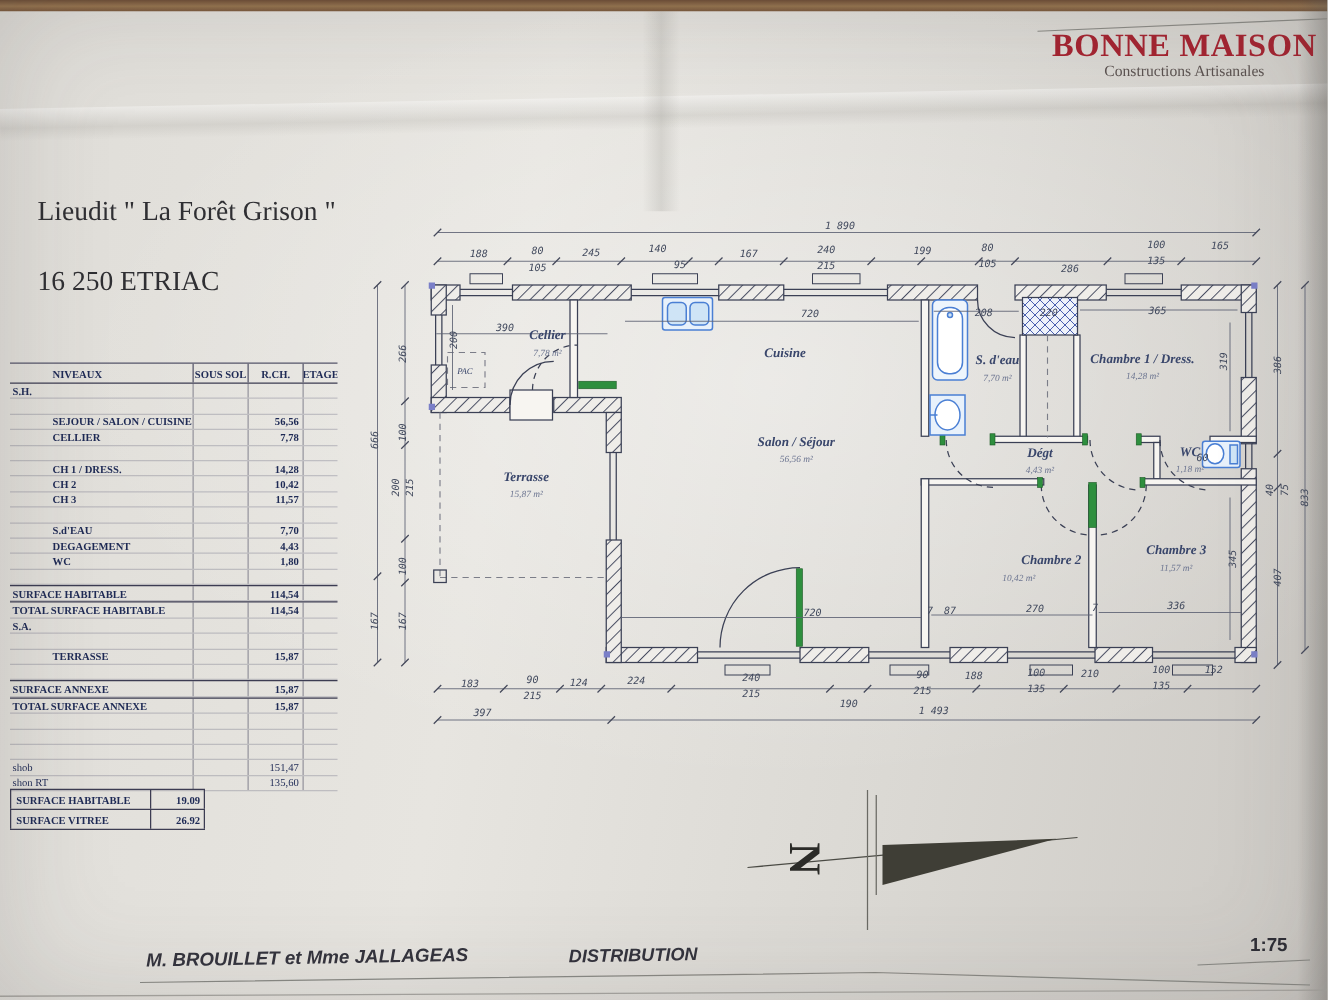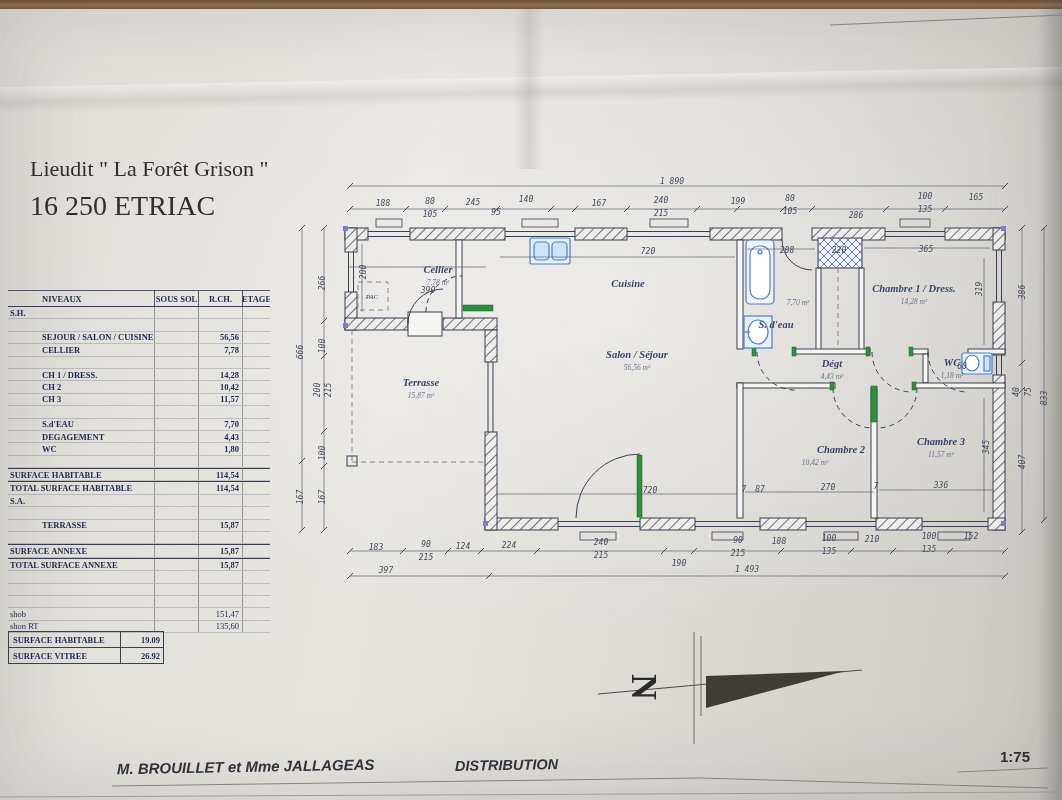--- a/index.html
+++ b/index.html
@@ -17,21 +17,21 @@
   .edge-r{position:absolute;left:1038px;top:0;width:24px;height:800px;
     background:linear-gradient(to right,rgba(0,0,0,0),rgba(88,86,82,.34));}
   .vignette{position:absolute;inset:0;box-shadow:inset 0 0 90px rgba(70,68,64,.18);pointer-events:none;}
 
   .logo{position:absolute;left:840px;top:22px;width:215px;text-align:center;}
   .logo-title{font-weight:bold;font-size:26px;letter-spacing:.5px;color:#a42431;}
   .logo-sub{font-size:12.5px;color:#5c5351;margin-top:-2px;}
 
   .doc-title{position:absolute;left:30px;top:156px;color:#2f2f33;}
   .doc-title .l1{font-size:22px;}
-  .doc-title .l2{font-size:28px;margin-top:8px;}
+  .doc-title .l2{font-size:22px;margin-top:30px;}
 
   
   #surface-table{position:absolute;left:8px;top:290px;width:262px;color:#1e2a55;
     font-family:"Liberation Serif",serif;font-weight:bold;font-size:8.5px;}
   .thead{display:grid;grid-template-columns:146px 44px 44px 28px;height:15px;
     border-top:1px solid #55556a;border-bottom:1px solid #3c3c52;align-items:center;}
   .thead span{white-space:nowrap;overflow:hidden;}
   .thead .h0{padding-left:34px;}
   .thead .h1,.thead .h2,.thead .h3{border-left:1px solid #55556a;height:100%;display:flex;align-items:center;justify-content:center;}
   .trow{display:grid;grid-template-columns:146px 44px 44px 28px;height:11.4px;
@@ -69,20 +69,24 @@
 </style>
 </head>
 <body>
 
 <div id="stage">
   <div class="wood"></div>
   <div class="crease-h"></div>
   <div class="crease-v"></div>
   <div class="edge-r"></div>
 
+  <div class="logo">
+    <div class="logo-title">BONNE MAISON</div>
+    <div class="logo-sub">Constructions Artisanales</div>
+  </div>
 
   <div class="doc-title">
     <div class="l1">Lieudit " La Forêt Grison "</div>
     <div class="l2">16 250 ETRIAC</div>
   </div>
 
   <div id="surface-table">
     <div class="thead">
       <span class="h0">NIVEAUX</span>
       <span class="h1">SOUS SOL</span>
@@ -425,21 +429,21 @@
 
   <div id="plan-labels">
       <span class="dim" style="left: 672px; top: 181px;">1 890</span>
       <span class="dim" style="left: 386px; top: 570px;">397</span>
       <span class="dim" style="left: 747px; top: 569px;">1 493</span>
       <span class="dim" style="left: 383px; top: 203px;">188</span>
       <span class="dim" style="left: 430px; top: 201px;">80</span>
       <span class="dim" style="left: 430px; top: 214px;">105</span>
       <span class="dim" style="left: 473px; top: 202px;">245</span>
       <span class="dim" style="left: 526px; top: 199px;">140</span>
-      <span class="dim" style="left: 496px; top: 212px;">95</span>
+      <span class="dim" style="left: 544px; top: 212px;">95</span>
       <span class="dim" style="left: 599px; top: 203px;">167</span>
       <span class="dim" style="left: 661px; top: 200px;">240</span>
       <span class="dim" style="left: 661px; top: 213px;">215</span>
       <span class="dim" style="left: 738px; top: 201px;">199</span>
       <span class="dim" style="left: 790px; top: 198px;">80</span>
       <span class="dim" style="left: 790px; top: 211px;">105</span>
       <span class="dim" style="left: 856px; top: 215px;">286</span>
       <span class="dim" style="left: 925px; top: 196px;">100</span>
       <span class="dim" style="left: 925px; top: 209px;">135</span>
       <span class="dim" style="left: 976px; top: 197px;">165</span>
@@ -468,41 +472,41 @@
       <span class="dim rot" style="left: 328px; top: 390px;">215</span>
       <span class="dim rot" style="left: 322px; top: 453px;">100</span>
       <span class="dim rot" style="left: 322px; top: 497px;">167</span>
       <span class="dim rot" style="left: 1022px; top: 292px;">386</span>
       <span class="dim rot" style="left: 1016px; top: 392px;">40</span>
       <span class="dim rot" style="left: 1028px; top: 392px;">75</span>
       <span class="dim rot" style="left: 1022px; top: 462px;">407</span>
       <span class="dim rot" style="left: 1044px; top: 398px;">833</span>
       <span class="dim rot" style="left: 979px; top: 289px;">319</span>
       <span class="dim rot" style="left: 986px; top: 447px;">345</span>
-      <span class="dim" style="left: 428px; top: 262px; margin-top: 28px;">390</span>
+      <span class="dim" style="left: 404px; top: 262px;">390</span>
       <span class="dim rot" style="left: 363px; top: 272px;">200</span>
       <span class="dim" style="left: 648px; top: 251px;">720</span>
       <span class="dim" style="left: 787px; top: 250px;">208</span>
       <span class="dim" style="left: 839px; top: 250px;">220</span>
       <span class="dim" style="left: 926px; top: 249px;">365</span>
       <span class="dim" style="left: 650px; top: 490px;">720</span>
       <span class="dim" style="left: 744px; top: 489px;">7</span>
       <span class="dim" style="left: 760px; top: 489px;">87</span>
       <span class="dim" style="left: 828px; top: 487px;">270</span>
       <span class="dim" style="left: 876px; top: 486px;">7</span>
       <span class="dim" style="left: 941px; top: 485px;">336</span>
       <span class="dim" style="left: 962px; top: 366px;">60</span>
       <span class="room-name" style="left: 438px; top: 269px;">Cellier</span>
       <span class="room-area" style="left: 438px; top: 282px;">7,78 m²</span>
       <span class="room-name" style="left: 628px; top: 283px;">Cuisine</span>
       <span class="room-name" style="left: 637px; top: 354px;">Salon / Séjour</span>
       <span class="room-area" style="left: 637px; top: 367px;">56,56 m²</span>
       <span class="room-name" style="left: 421px; top: 382px;">Terrasse</span>
       <span class="room-area" style="left: 421px; top: 395px;">15,87 m²</span>
-      <span class="room-name" style="left: 776px; top: 289px; margin-top: 35px;">S. d'eau</span>
+      <span class="room-name" style="left: 798px; top: 289px;">S. d'eau</span>
       <span class="room-area" style="left: 798px; top: 302px;">7,70 m²</span>
       <span class="room-name" style="left: 914px; top: 288px;">Chambre 1 / Dress.</span>
       <span class="room-area" style="left: 914px; top: 301px;">14,28 m²</span>
       <span class="room-name" style="left: 832px; top: 363px;">Dégt</span>
       <span class="room-area" style="left: 832px; top: 376px;">4,43 m²</span>
       <span class="room-name" style="left: 952px; top: 362px;">WC</span>
       <span class="room-area" style="left: 952px; top: 375px;">1,18 m²</span>
       <span class="room-name" style="left: 841px; top: 449px;">Chambre 2</span>
       <span class="room-area" style="left: 815px; top: 462px;">10,42 m²</span>
       <span class="room-name" style="left: 941px; top: 441px;">Chambre 3</span>

